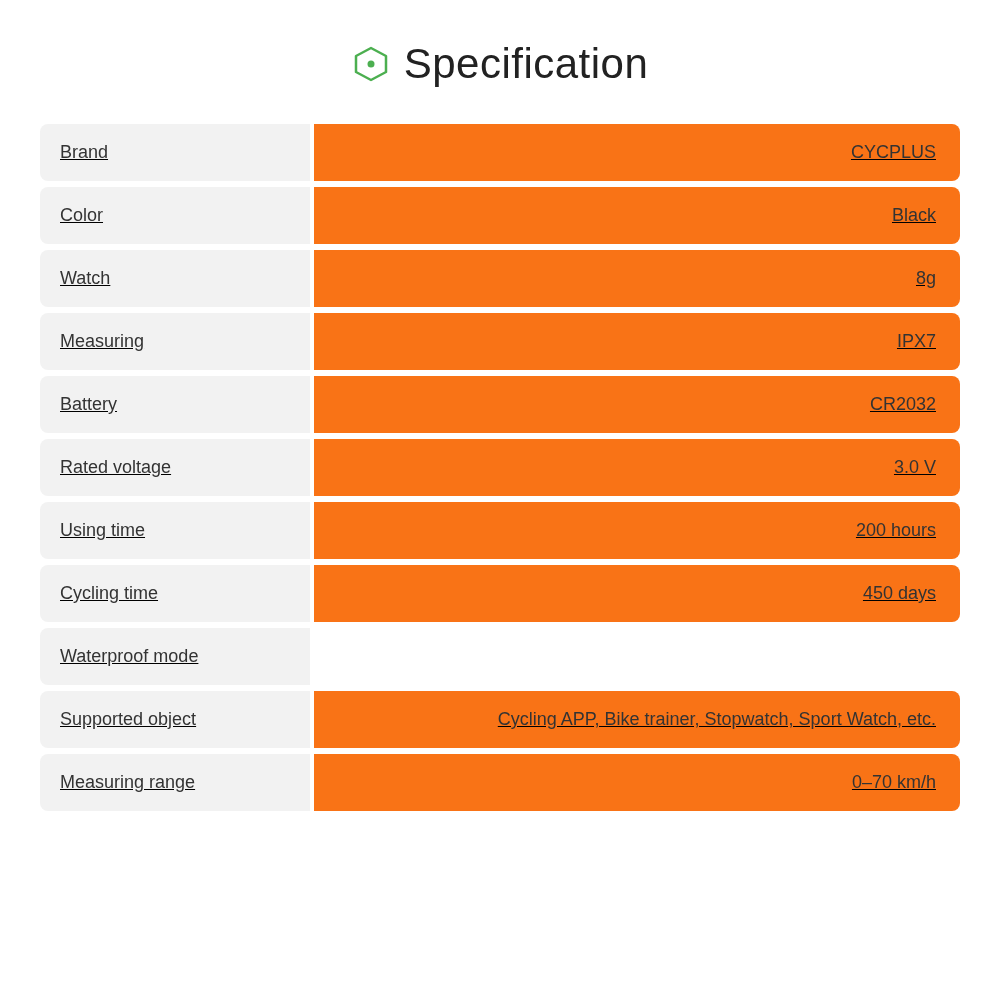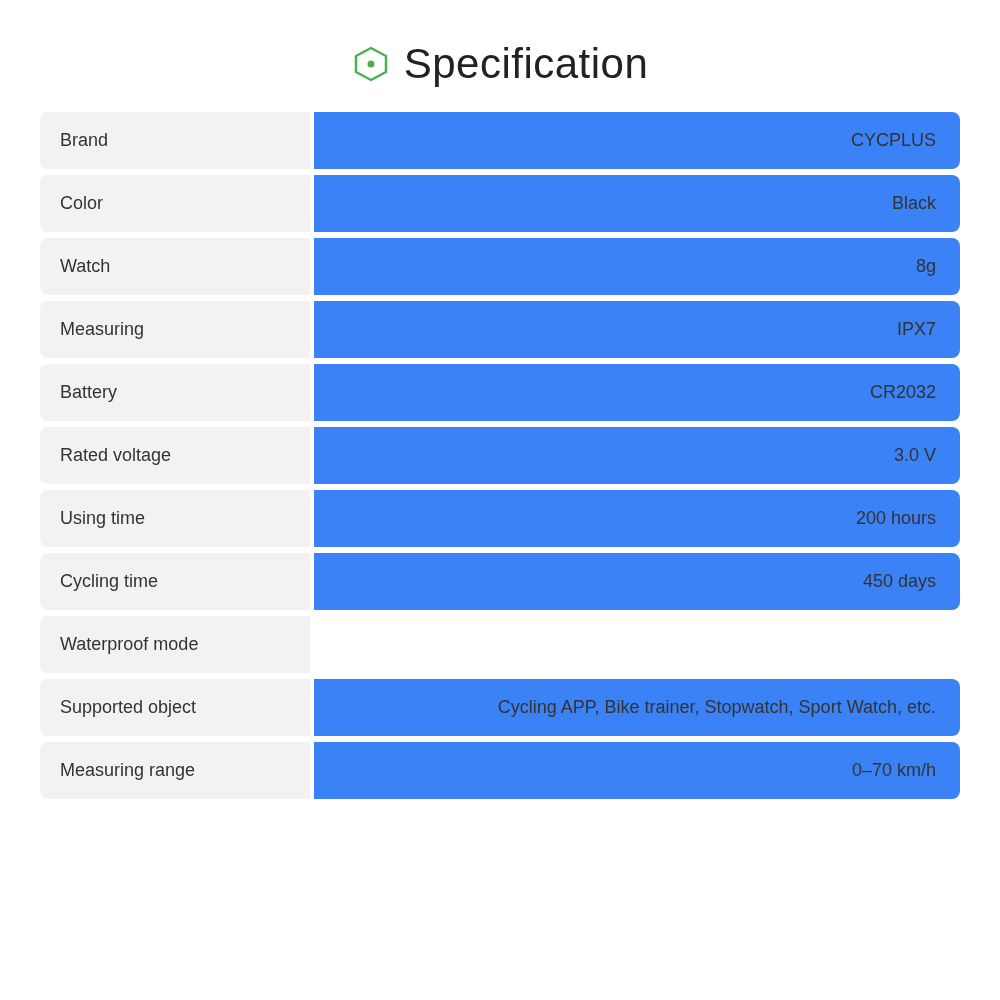--- a/index.html
+++ b/index.html
@@ -16,40 +16,41 @@
       display: flex;
       flex-direction: column;
       align-items: center;
       padding: 40px 40px 30px 40px;
     }
 
     .header {
       display: flex;
       align-items: center;
       gap: 14px;
-      margin-bottom: 24px;
+      margin-bottom: 36px;
     }
 
     .logo-icon {
       width: 38px;
       height: 38px;
     }
 
     .title {
       font-size: 42px;
       font-weight: 400;
       color: #222222;
       letter-spacing: 0.5px;
     }
 
     .spec-table {
       width: 100%;
       display: flex;
       flex-direction: column;
       gap: 0;
+      text-decoration: underline;
     }
 
     .spec-row {
       display: flex;
       flex-direction: row;
       align-items: stretch;
       margin-bottom: 6px;
     }
 
     .spec-label {
@@ -59,21 +60,21 @@
       min-width: 270px;
       display: flex;
       align-items: center;
       padding: 18px 20px;
       font-size: 18px;
       color: #333333;
       font-weight: 400;
     }
 
     .spec-value {
-      background-color: #3b82f6;
+      background-color: #f97316;
       border-radius: 0 8px 8px 0;
       flex: 1;
       display: flex;
       align-items: center;
       justify-content: flex-end;
       padding: 18px 24px;
       font-size: 18px;
       color: #333333;
       font-weight: 400;
       margin-left: 4px;

